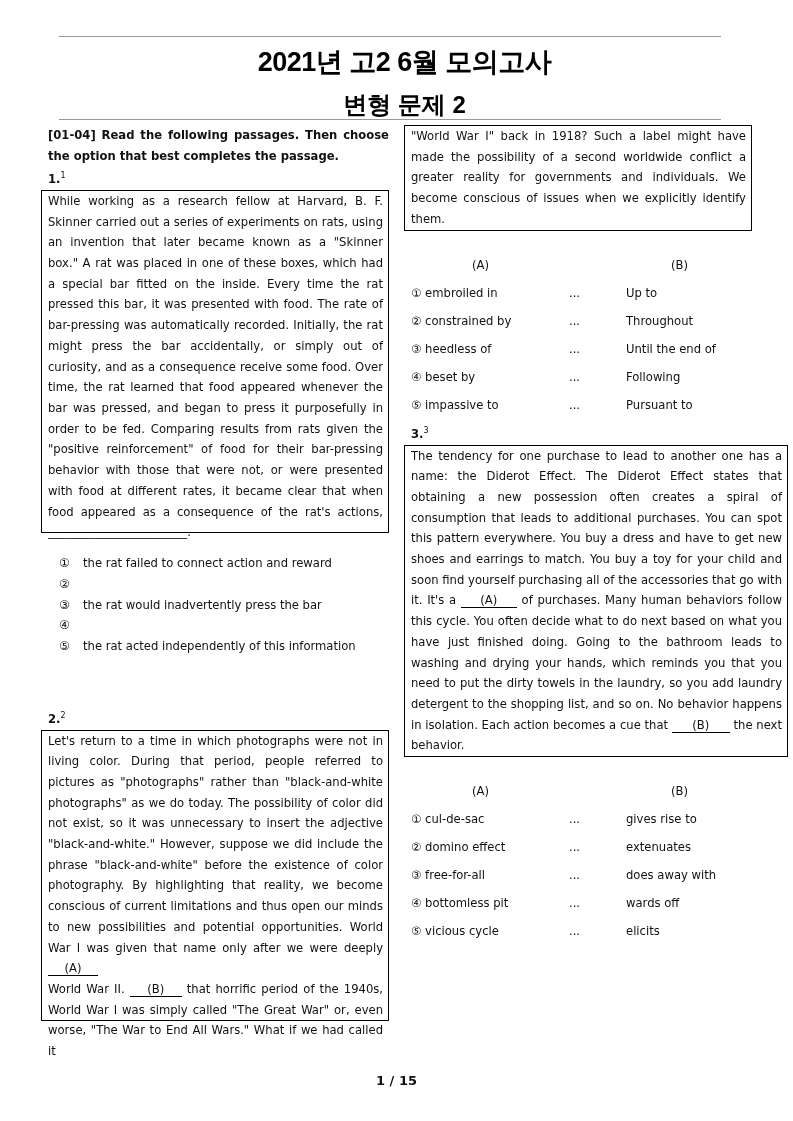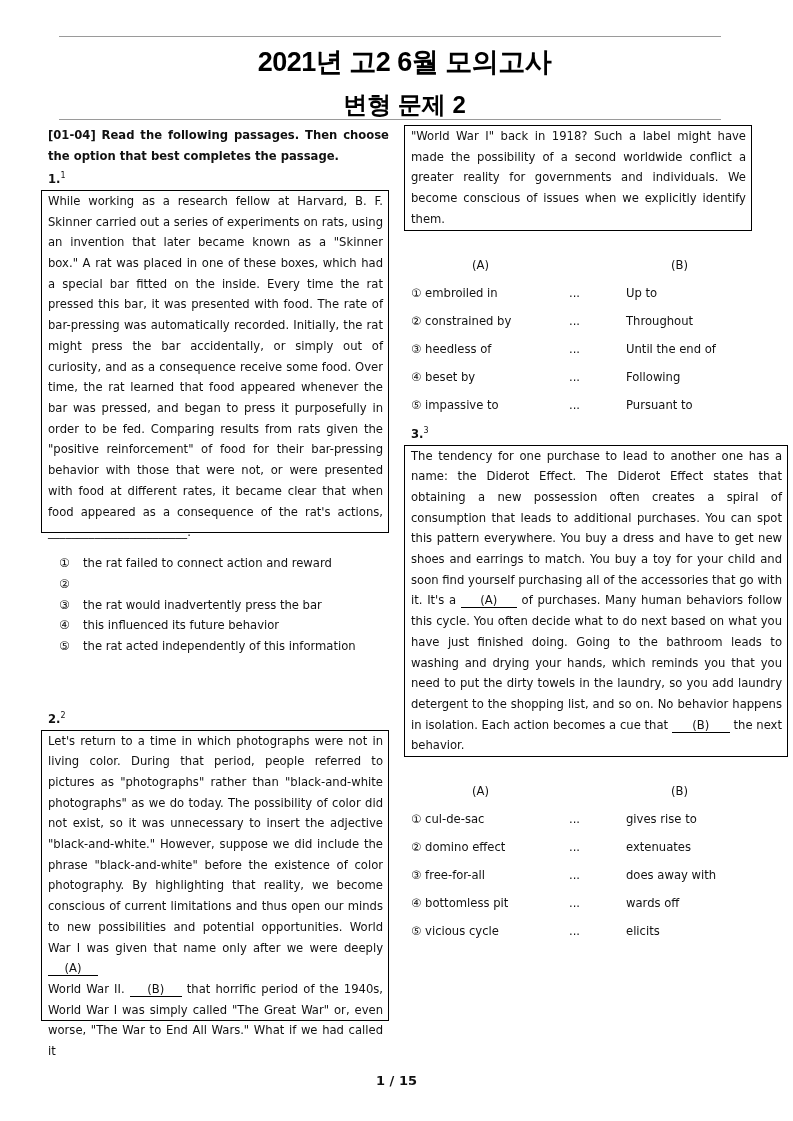--- a/index.html
+++ b/index.html
@@ -50,21 +50,20 @@
       </li>
     <li>
         <span class="n">②</span>
       </li>
     <li>
         <span class="n">③</span>
         <span>the rat would inadvertently press the bar</span>
       </li>
     <li>
         <span class="n">④</span>
-        <span>this influenced its future behavior</span>
       </li>
     <li>
         <span class="n">⑤</span>
         <span>the rat acted independently of this information</span>
       </li>
   </ul>
 </div>
 
 <div class="col" style="left:41px; top:706px; width:348px;">
   <div class="qnum" style="padding-left:7px;">

